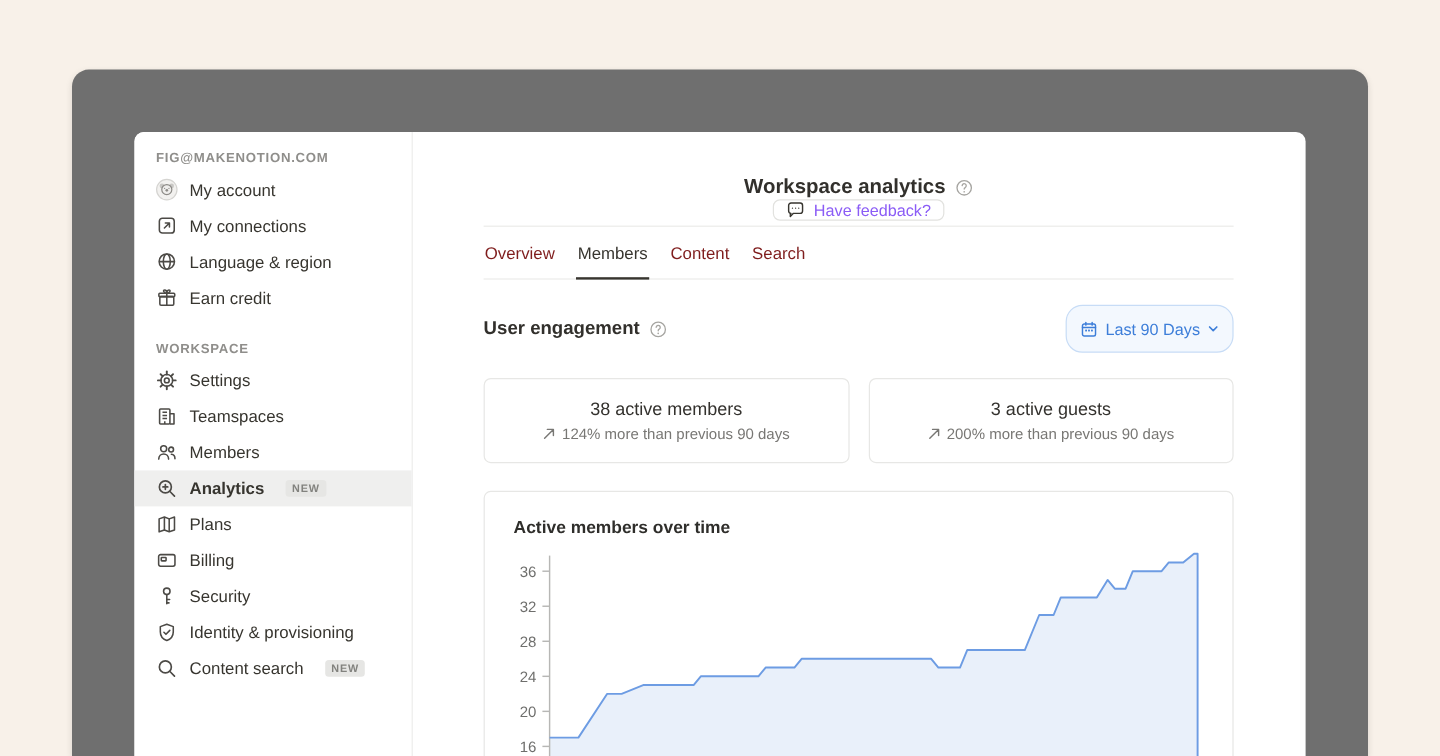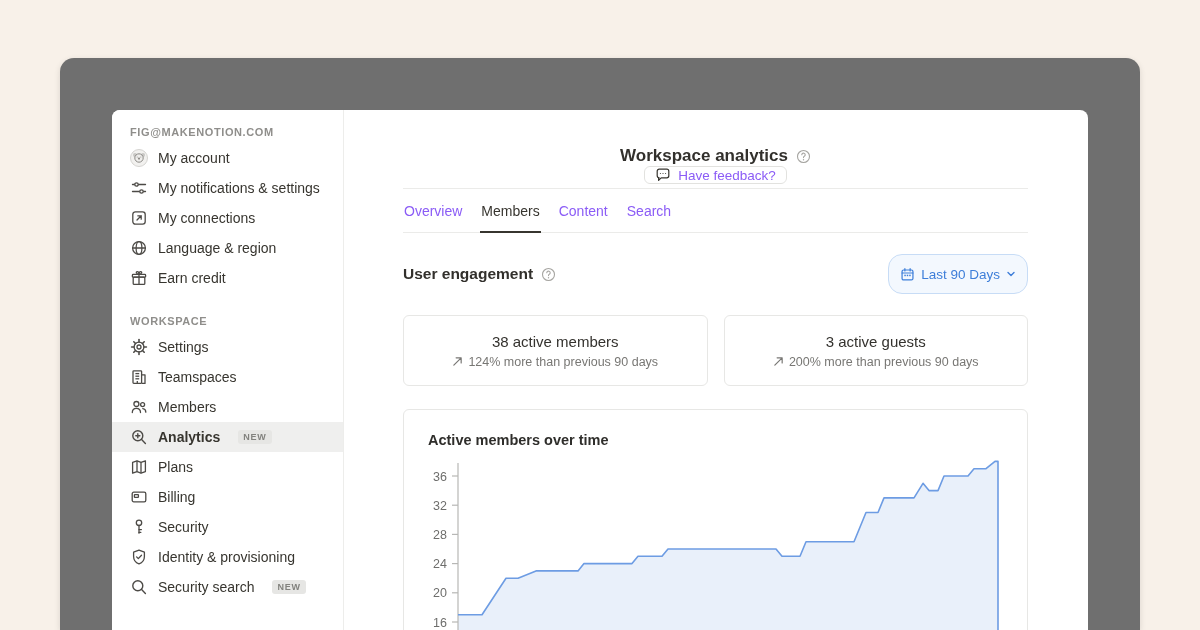--- a/index.html
+++ b/index.html
@@ -67,21 +67,21 @@
     display:inline-flex; align-items:center; gap:7px;
     height:28px; padding:0 10px; background:#fff;
     border:1px solid #e2e2df; border-radius:6px;
     font-size:13.5px; font-weight:500; color:#8b5cf6; cursor:pointer;
     font-family:inherit;
   }
   .divider { height:1px; background:#ebebe9; margin-top:14px; }
 
   .tabs { display:flex; gap:17px; border-bottom:1px solid #ebebe9; }
   .tab {
-    padding:14px 1px 12px; font-size:14px; color:#8b5cf6;
+    padding:14px 1px 12px; font-size:14px; color:#7f1d1d;
     cursor:pointer; border-bottom:2px solid transparent; margin-bottom:-1px;
   }
   .tab.active { color:#37352f; font-weight:500; border-bottom-color:#37352f; }
 
   .engage-row { margin-top:21px; display:flex; align-items:center; justify-content:space-between; }
   .engage-left { display:flex; align-items:center; gap:8px; }
   h2 { font-size:15.5px; font-weight:700; color:#32302c; }
   .pill {
     display:inline-flex; align-items:center; gap:6px;
     height:40px; padding:0 11px; border-radius:14px;
@@ -134,31 +134,20 @@
             <circle cx="7" cy="7" r="4.2" fill="#efeeec"></circle>
                 <circle cx="7" cy="7.6" r="1.1" fill="#8d8b87" stroke="none"></circle>
             <circle cx="5.2" cy="6" r="0.5" fill="#8d8b87" stroke="none"></circle>
                 <circle cx="8.8" cy="6" r="0.5" fill="#8d8b87" stroke="none"></circle>
           </svg>
             </span>
         </span>
         <span class="slabel">My account</span>
       </div>
 
-      <div class="srow">
-        <span class="sicon">
-          <svg class="icn" width="18" height="18" viewBox="0 0 18 18" fill="none" stroke="currentColor" stroke-width="1.3" stroke-linecap="round">
-            <line x1="2.5" y1="5.5" x2="15.5" y2="5.5"></line>
-              <circle cx="6.5" cy="5.5" r="1.7" fill="#fff"></circle>
-            <line x1="2.5" y1="12.5" x2="15.5" y2="12.5"></line>
-              <circle cx="11.5" cy="12.5" r="1.7" fill="#fff"></circle>
-          </svg>
-        </span>
-        <span class="slabel">My notifications &amp; settings</span>
-      </div>
 
       <div class="srow">
         <span class="sicon">
           <svg class="icn" width="18" height="18" viewBox="0 0 18 18" fill="none" stroke="currentColor" stroke-width="1.3" stroke-linecap="round" stroke-linejoin="round">
             <rect x="2.8" y="2.8" width="12.4" height="12.4" rx="2.6"></rect>
             <path d="M7 11 L11.2 6.8 M7.8 6.8 h3.4 v3.4"></path>
           </svg>
         </span>
         <span class="slabel">My connections</span>
       </div>
@@ -291,21 +280,21 @@
         <span class="slabel">Identity &amp; provisioning</span>
       </div>
 
       <div class="srow">
         <span class="sicon">
           <svg class="icn" width="18" height="18" viewBox="0 0 18 18" fill="none" stroke="currentColor" stroke-width="1.4" stroke-linecap="round">
             <circle cx="7.8" cy="7.8" r="5"></circle>
               <line x1="11.6" y1="11.6" x2="15.4" y2="15.4"></line>
           </svg>
         </span>
-        <span class="slabel">Security search</span>
+        <span class="slabel">Content search</span>
         <span class="badge">NEW</span>
       </div>
     </div>
 
     <div class="main">
 
       <div class="title-row">
         <div class="title-left">
           <h1>Workspace analytics</h1>
           <span class="help-icon">

